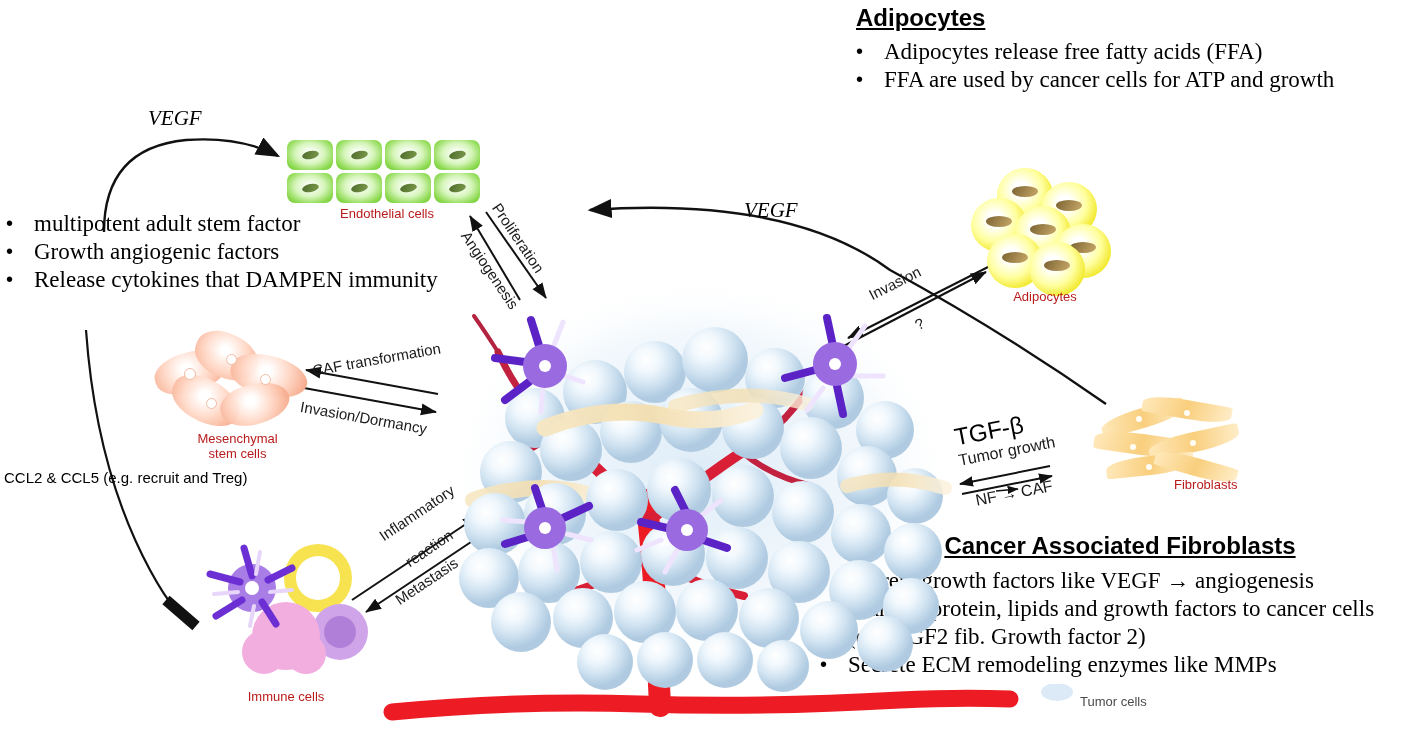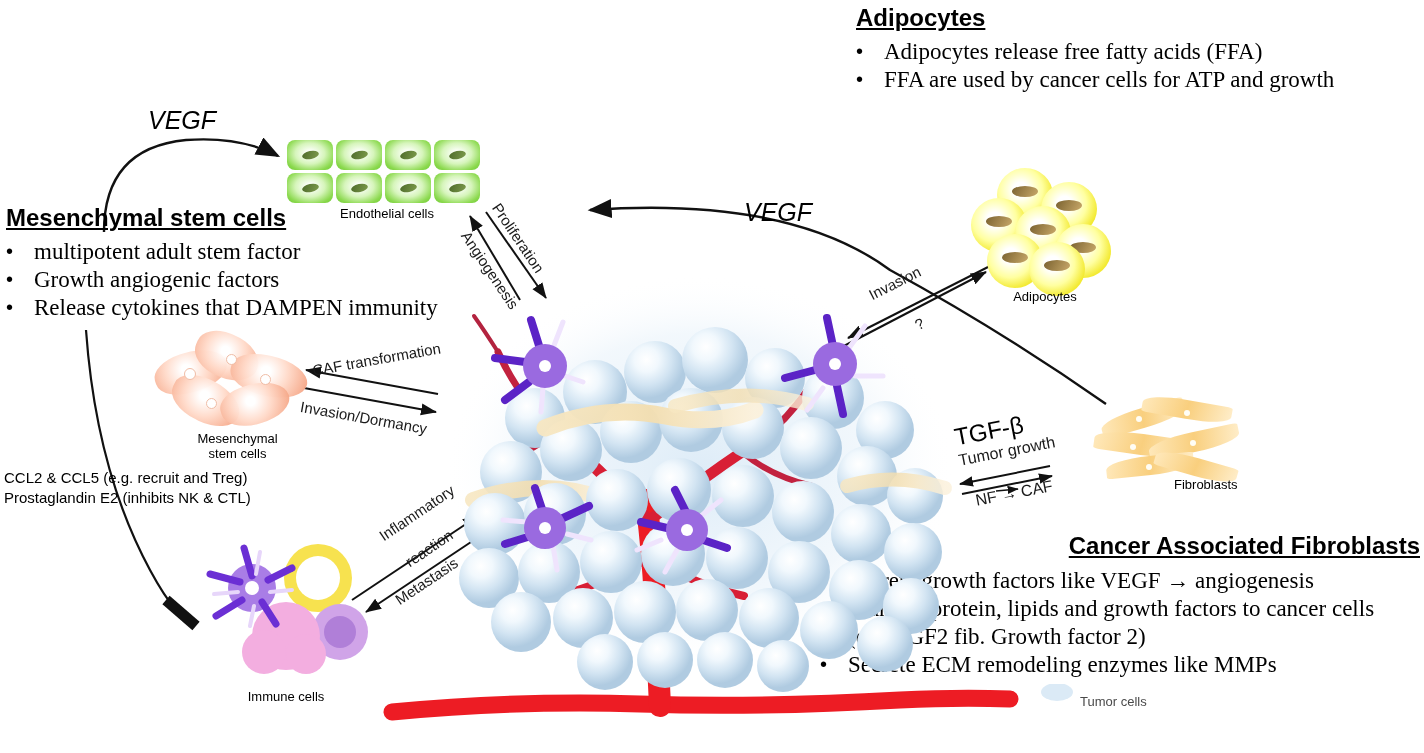--- a/index.html
+++ b/index.html
@@ -42,37 +42,38 @@
   .bullet-text { flex: 1 1 auto; font-family: Liberation Serif, serif; }
   .plain-line {
     font-size: 15px;
     line-height: 1.3;
     white-space: nowrap;
   }
 
   
   .sci-caption {
     font-size: 13px;
-    color: #000000;
+    color: #b91c1c;
     text-align: center;
     line-height: 1.15;
     font-family: "Liberation Sans", sans-serif;
   }
 
   
   .arr-label {
     font-size: 15px;
     color: #1a1a1a;
     white-space: nowrap;
     transform-origin: 0 0;
   }
   .vegf-label {
-    font-size: 25px;
+    font-size: 21px;
     font-style: italic;
     white-space: nowrap;
+    font-family: Liberation Serif, serif;
   }
   .tgf-label {
     font-size: 24px;
     white-space: nowrap;
     transform-origin: 0 0;
   }
 
   
   .endo-grid {
     display: grid;
@@ -229,42 +230,40 @@
       <span class="bullet-dot">•</span>
       <span class="bullet-text">Adipocytes release free fatty acids (FFA)</span>
     </div>
     <div class="bullet-row">
       <span class="bullet-dot">•</span>
       <span class="bullet-text">FFA are used by cancer cells for ATP and growth</span>
     </div>
   </div>
 
   <div class="abs" style="left:6px; top:204px; width:500px;">
-    <div class="block-title">Mesenchymal stem cells</div>
     <div class="bullet-row" style="margin-top:6px;">
       <span class="bullet-dot">•</span>
       <span class="bullet-text">multipotent adult stem factor</span>
     </div>
     <div class="bullet-row">
       <span class="bullet-dot">•</span>
       <span class="bullet-text">Growth angiogenic factors</span>
     </div>
     <div class="bullet-row">
       <span class="bullet-dot">•</span>
       <span class="bullet-text">Release cytokines that DAMPEN immunity</span>
     </div>
   </div>
 
   <div class="abs" style="left:4px; top:468px; width:470px;">
     <div class="plain-line">CCL2 &amp; CCL5 (e.g. recruit and Treg)</div>
-    <div class="plain-line">Prostaglandin E2 (inhibits NK &amp; CTL)</div>
   </div>
 
   <div class="abs" style="left:820px; top:532px; width:600px;">
-    <div class="block-title" style="text-align:right;">Cancer Associated Fibroblasts</div>
+    <div class="block-title" style="text-align:center;">Cancer Associated Fibroblasts</div>
     <div class="bullet-row" style="margin-top:7px;">
       <span class="bullet-dot">•</span>
       <span class="bullet-text">Secrete growth factors like VEGF → angiogenesis</span>
     </div>
     <div class="bullet-row">
       <span class="bullet-dot">•</span>
       <span class="bullet-text">Transfer protein, lipids and growth factors to cancer cells (e.g. FGF2 fib. Growth factor 2)</span>
     </div>
     <div class="bullet-row">
       <span class="bullet-dot">•</span>

